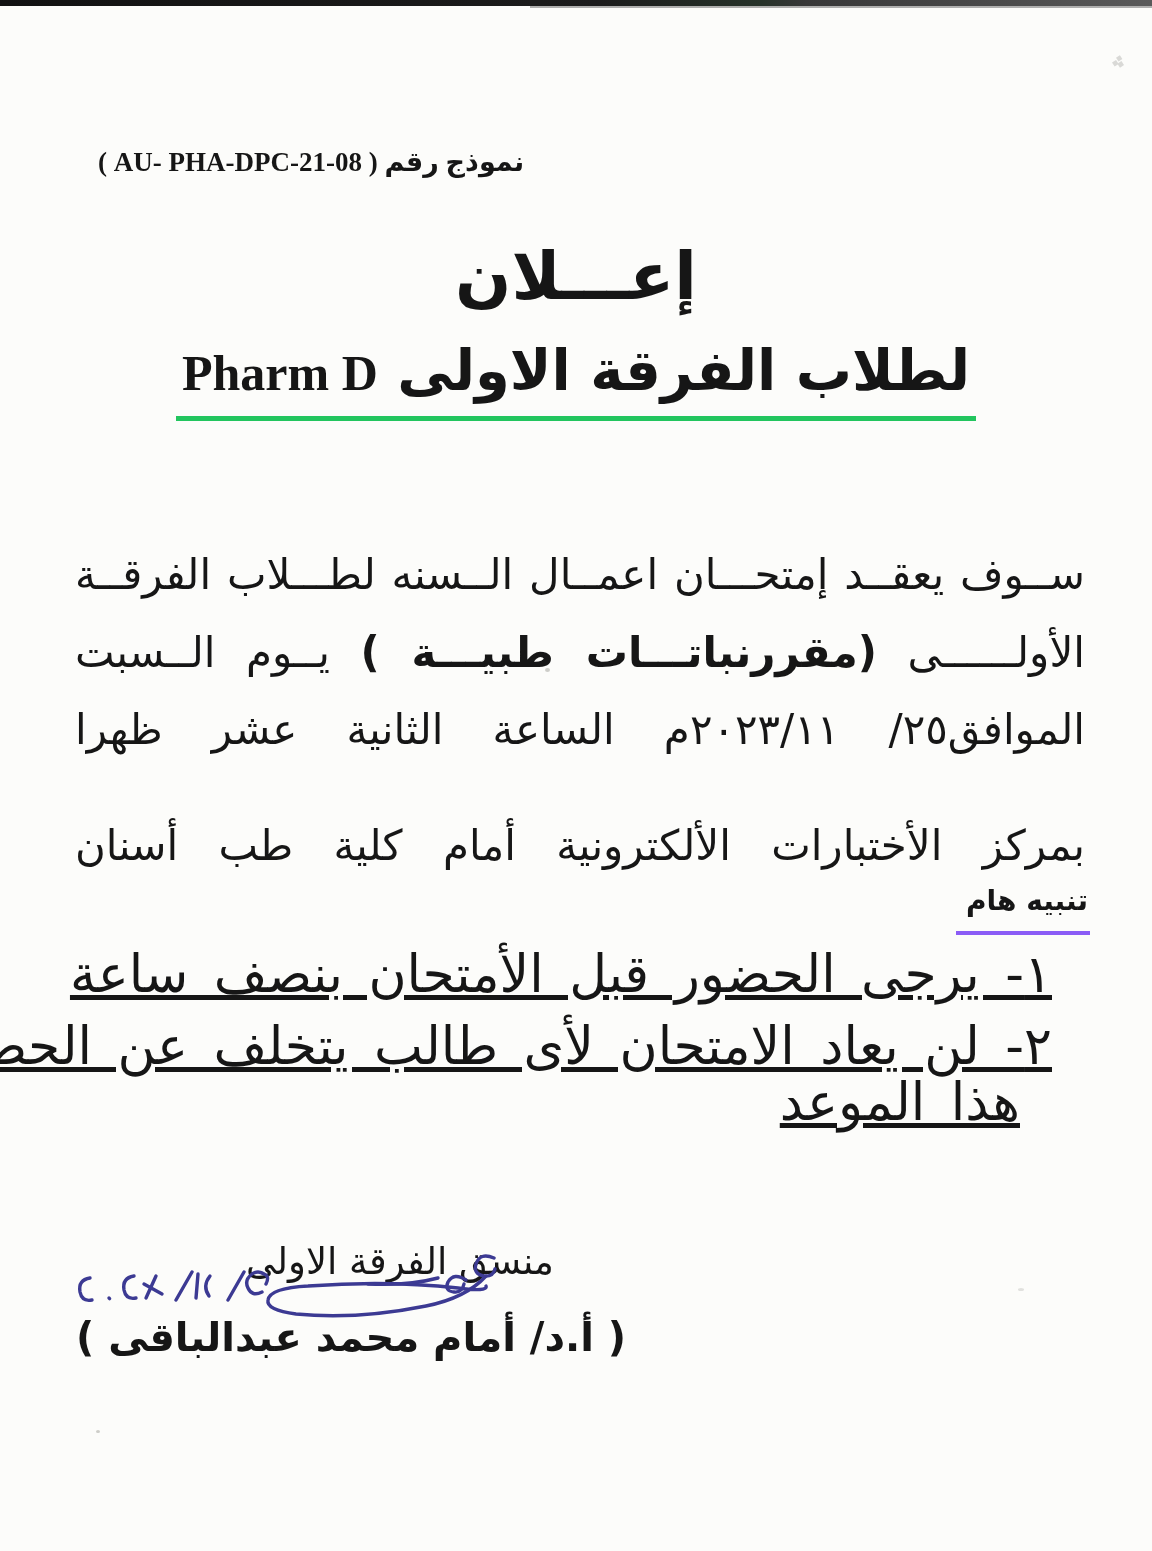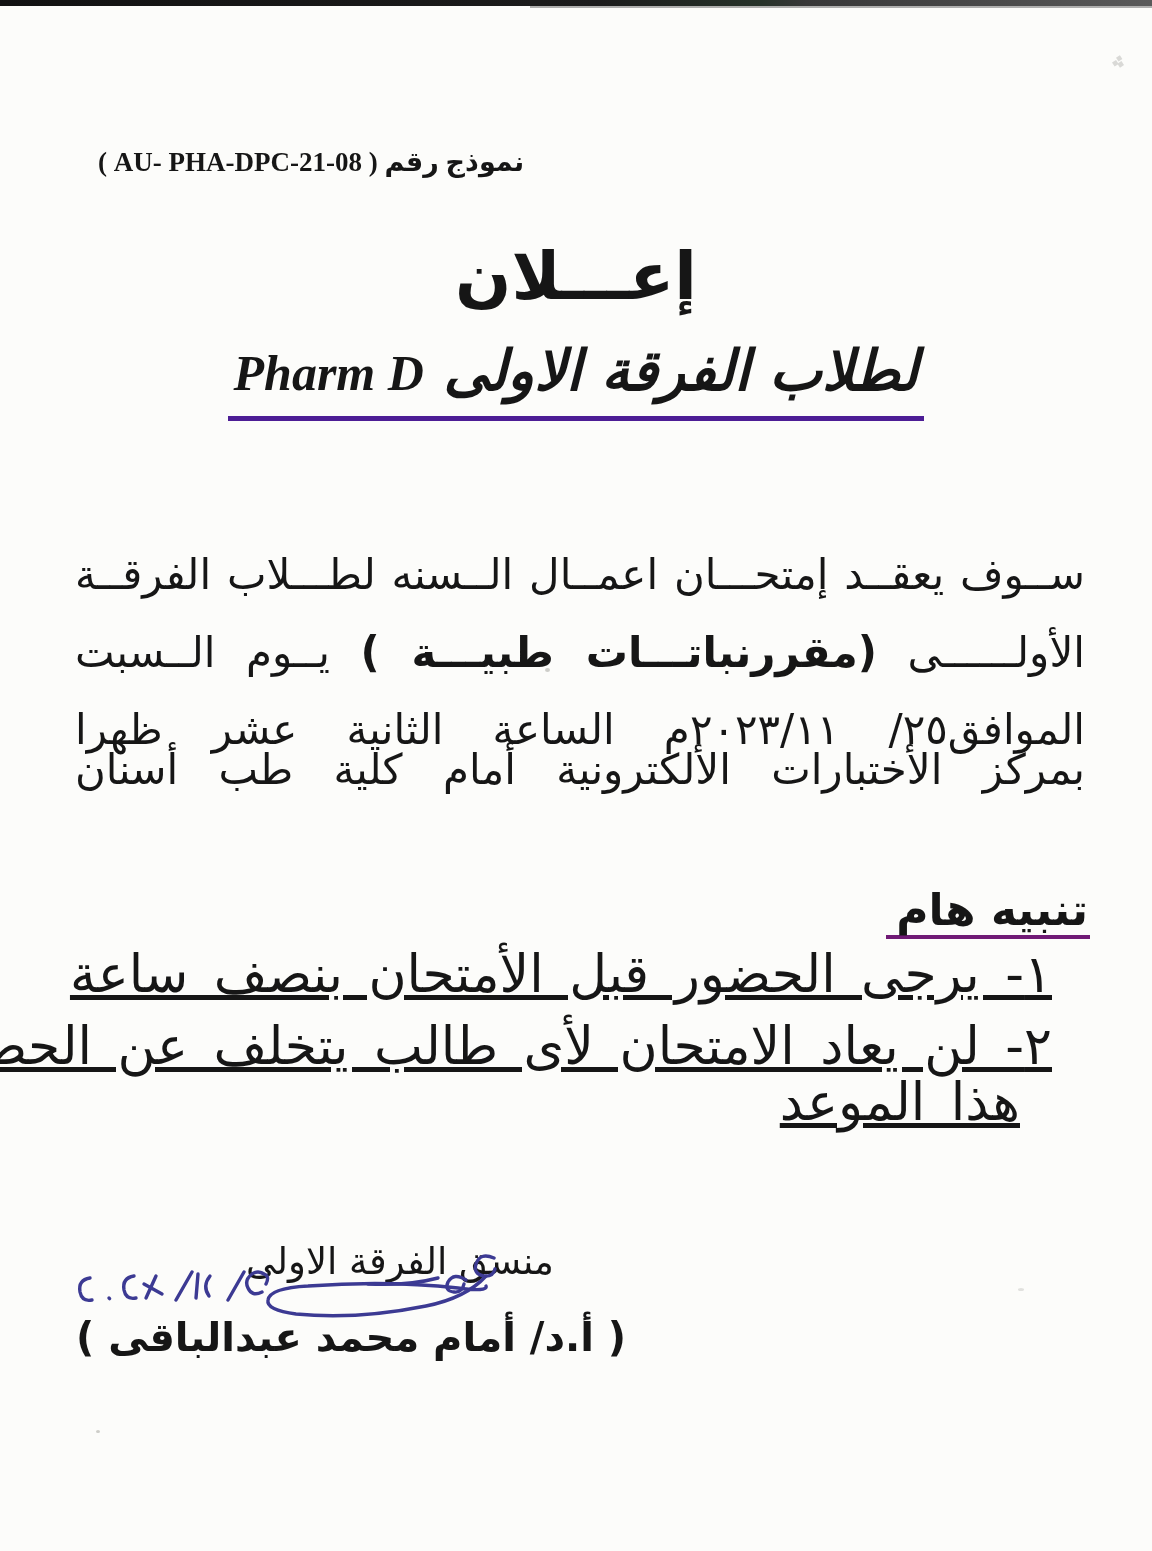--- a/index.html
+++ b/index.html
@@ -34,44 +34,44 @@
     font-size:27px;font-weight:bold;white-space:nowrap;
     direction:rtl;
     font-family:"Liberation Serif","DejaVu Serif","DejaVu Sans",serif;
     margin-left:16px;
   }
   
   .title-wrap{position:absolute;left:0;right:0;text-align:center;direction:rtl;}
   .title-main{top:238px;font-size:66px;font-weight:bold;letter-spacing:0;}
   .title-sub{top:336px;}
   .title-sub .underlined{
-    display:inline-block;border-bottom:5px solid #4c1d95;padding:0 6px 10px 6px;
-    font-size:56px;font-weight:bold;line-height:1.25;white-space:nowrap;font-style:italic;
+    display:inline-block;border-bottom:5px solid #22c55e;padding:0 6px 10px 6px;
+    font-size:56px;font-weight:bold;line-height:1.25;white-space:nowrap;
   }
   .latin{
     font-family:"Liberation Serif","DejaVu Serif",serif;
     font-size:50px;font-weight:bold;
   }
   
   .body-line{
     position:absolute;right:67px;width:1010px;
     direction:rtl;font-size:42px;line-height:1.3;
     text-align:justify;text-align-last:justify;
     white-space:nowrap;
   }
   .bl1{top:548px;}
   .bl2{top:626px;}
   .bl3{top:703px;margin-left:20px;}
-  .bl4{top:743px;}
+  .bl4{top:819px;}
   .body-line .b{font-weight:bold;}
   
   .notice-heading{
     position:absolute;right:62px;top:884px;
-    direction:rtl;font-size:44px;font-weight:bold;
-    border-bottom:4px solid #701a75;padding:0 2px 0 10px;
+    direction:rtl;font-size:28px;font-weight:bold;
+    border-bottom:4px solid #8b5cf6;padding:0 2px 14px 10px;
     white-space:nowrap;
   }
   .notice-item{
     position:absolute;right:100px;direction:rtl;
     font-size:52px;line-height:1.25;white-space:nowrap;word-spacing:9px;text-decoration:underline;
   }
   .ni1{top:942px;}
   .ni2{top:1014px;margin-left:38px;}
   .ni2b{top:1070px;right:132px;}
   

